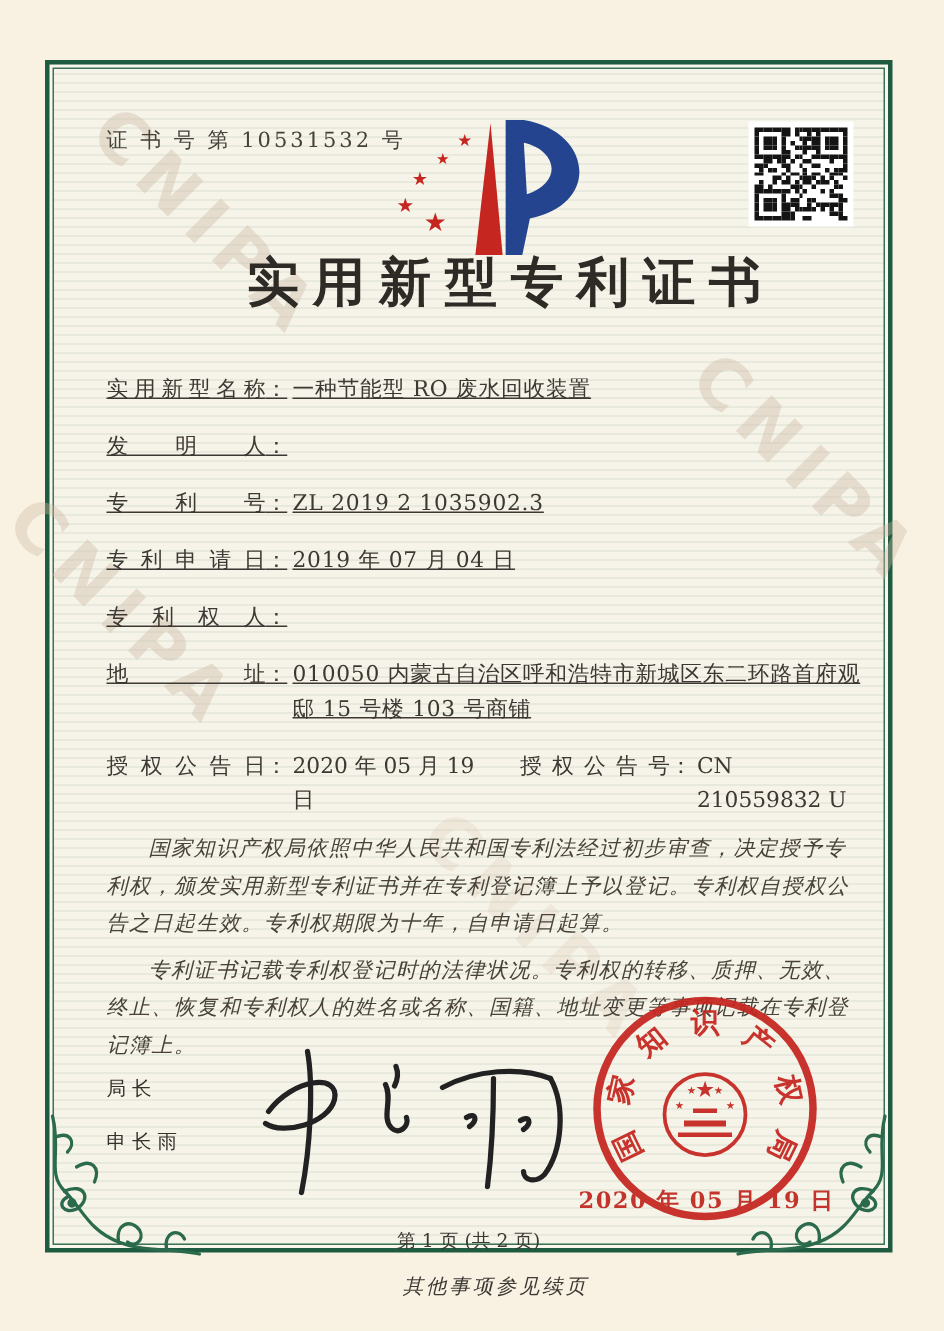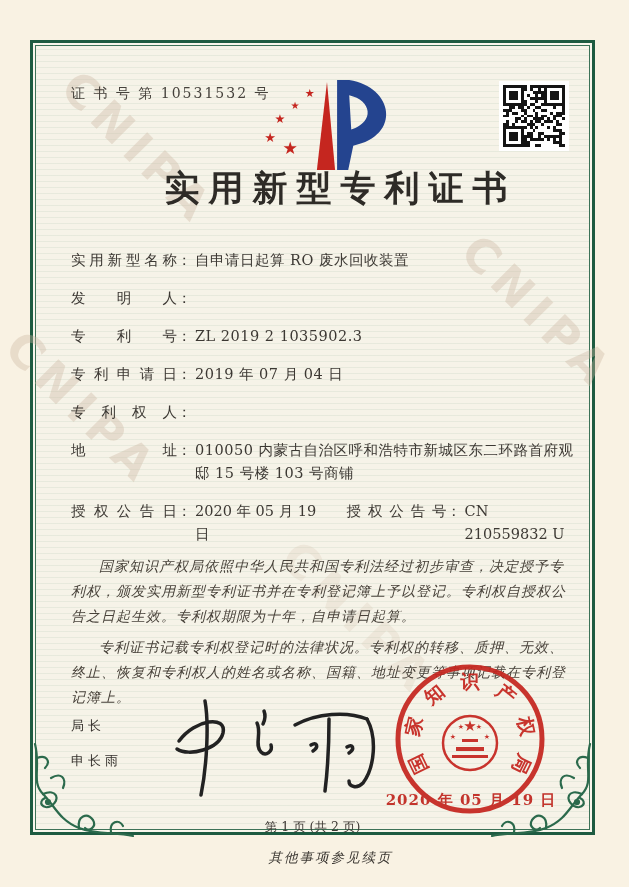--- a/index.html
+++ b/index.html
@@ -24,21 +24,21 @@
   }
   .layer{position:absolute;inset:0;z-index:1;}
   .cert-no{position:absolute;left:38px;top:42px;font-size:14px;letter-spacing:2px;color:#45413b;}
   .logo{position:absolute;left:218px;top:36px;width:154px;height:96px;}
   .qr{position:absolute;left:466px;top:38px;width:62px;height:62px;background:#fff;padding:4px;
       display:grid;grid-template-rows:repeat(21,1fr);grid-template-columns:repeat(21,1fr);}
   .qd{background:#141414;}
   .title{position:absolute;left:0;top:122px;width:100%;text-align:center;
     font-size:35px;font-weight:bold;letter-spacing:9px;color:#2e2b27;margin-left:28px;}
   .fields{position:absolute;left:38px;right:18px;top:206px;font-size:14.5px;line-height:23px;}
-  .frow{display:flex;margin-bottom:15px;}
+  .frow{display:flex;margin-bottom:15px;text-decoration:underline;}
   .flabel{flex:0 0 106px;text-align:justify;text-align-last:justify;}
   .fcolon{flex:0 0 18px;}
   .fvalue{flex:1 1 auto;letter-spacing:.5px;}
   .grant-row{display:flex;margin-bottom:6px;}
   .grant-pair2{margin-left:22px;display:flex;}
   .grant-pair2 .flabel{flex:0 0 100px;}
   .paras{margin-top:8px;font-size:14px;line-height:25px;letter-spacing:1px;color:#48423a;font-style:italic;}
   .paras p{margin:0 0 6px 0;text-indent:2em;}
   .director{position:absolute;left:38px;top:674px;font-size:13px;letter-spacing:4px;color:#35312c;}
   .director div{margin-bottom:17px;}
@@ -523,21 +523,21 @@
         <div class="qd"></div>
         <div class="qd"></div>
       </div>
 
     <div class="title">实用新型专利证书</div>
 
     <div class="fields">
       <div class="frow">
         <span class="flabel">实用新型名称</span>
           <span class="fcolon">：</span>
-          <span class="fvalue">自申请日起算 RO 废水回收装置</span>
+          <span class="fvalue">一种节能型 RO 废水回收装置</span>
       </div>
       <div class="frow">
         <span class="flabel">发明人</span>
           <span class="fcolon">：</span>
       </div>
       <div class="frow">
         <span class="flabel">专利号</span>
           <span class="fcolon">：</span>
           <span class="fvalue">ZL 2019 2 1035902.3</span>
       </div>

